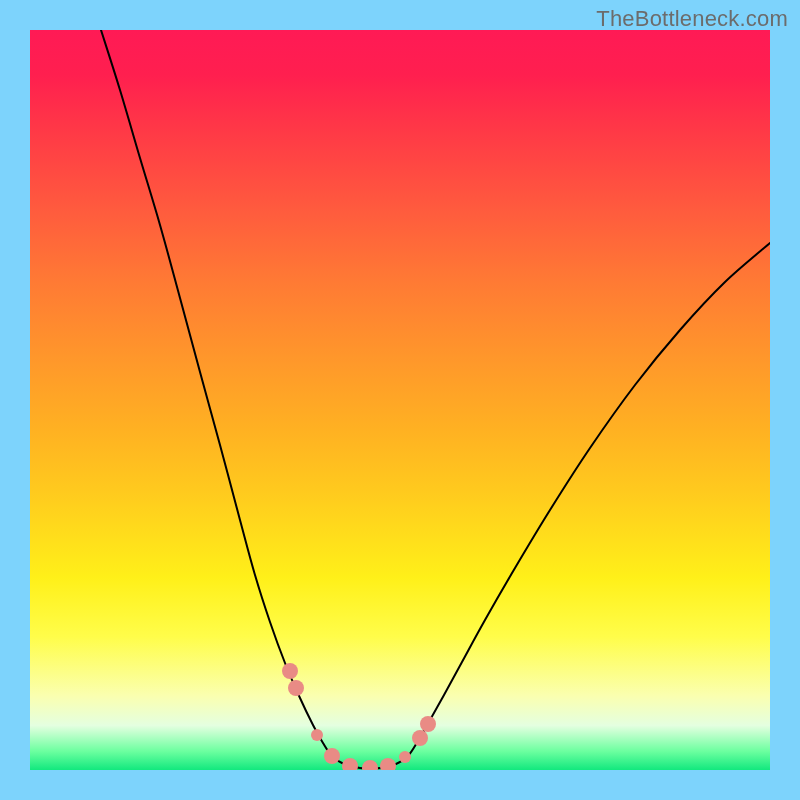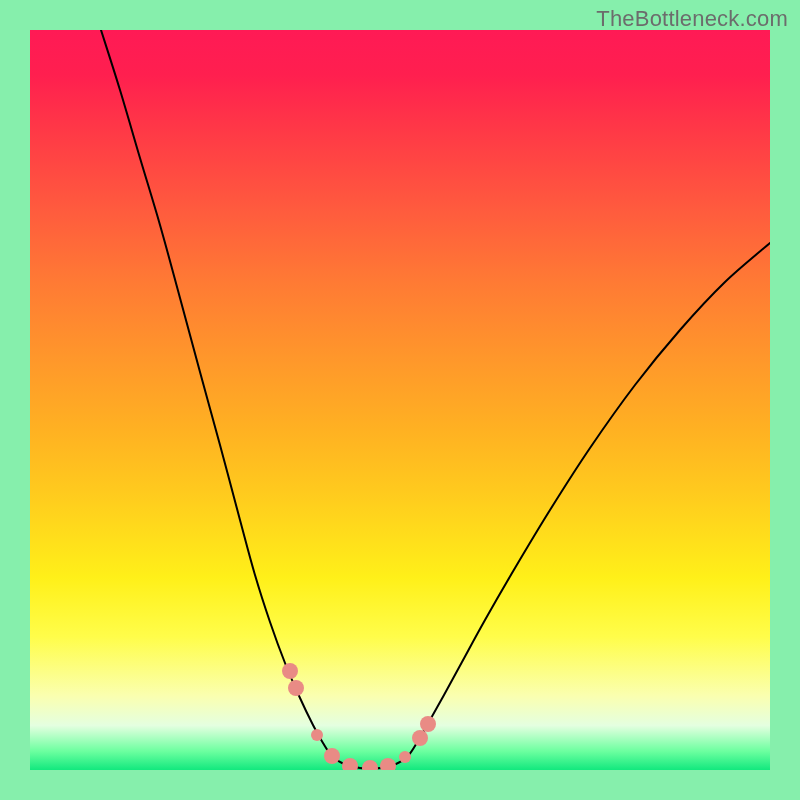--- a/index.html
+++ b/index.html
@@ -10,21 +10,21 @@
     background: #000;
     overflow: hidden;
     font-family: Arial, Helvetica, sans-serif;
   }
   .frame {
     position: absolute;
     left: 0;
     top: 0;
     width: 800px;
     height: 800px;
-    background: #86efac;
+    background: #7dd3fc;
   }
   .plot-area {
     position: absolute;
     left: 30px;
     top: 30px;
     width: 740px;
     height: 740px;
     background: linear-gradient(to bottom,
       #ff1a55 0%,
       #ff1f4f 6%,

